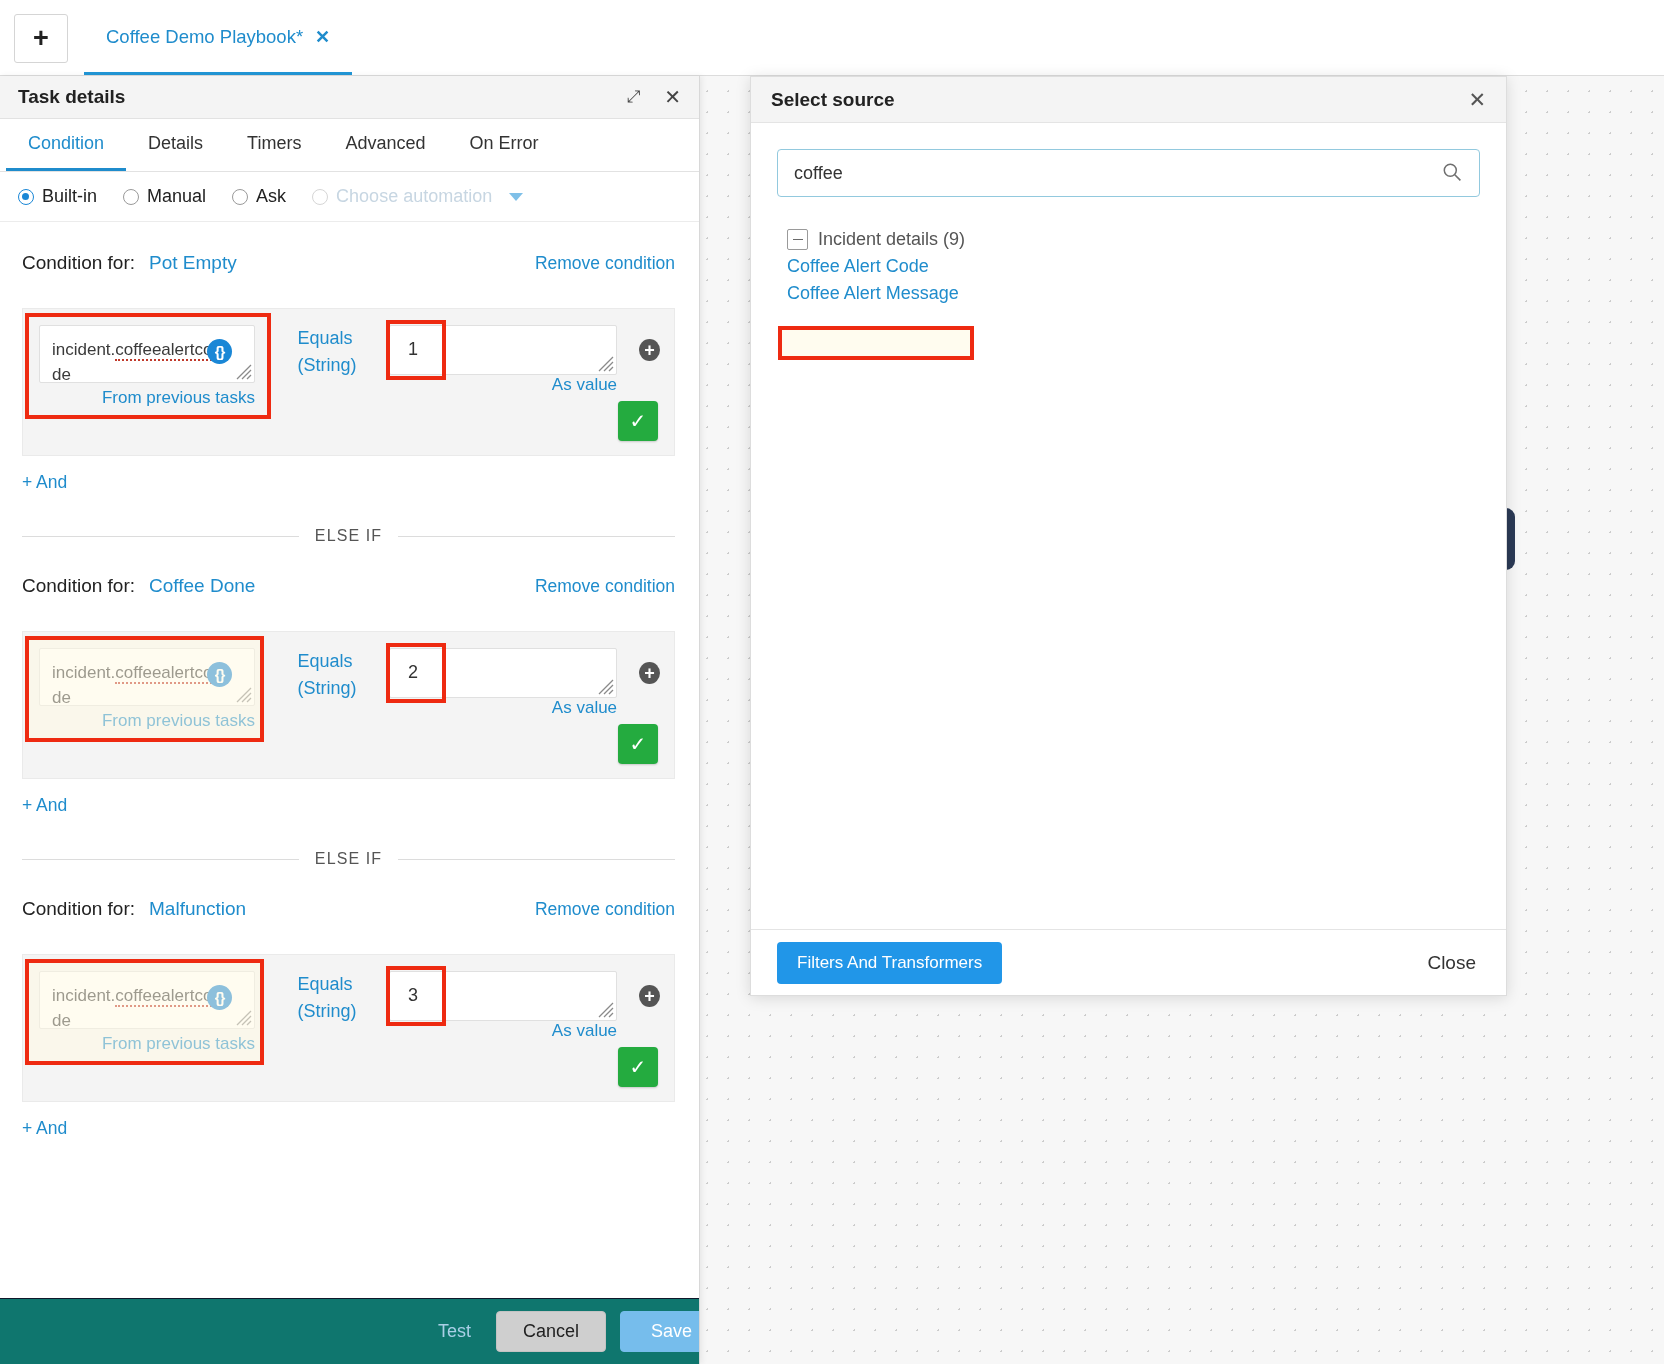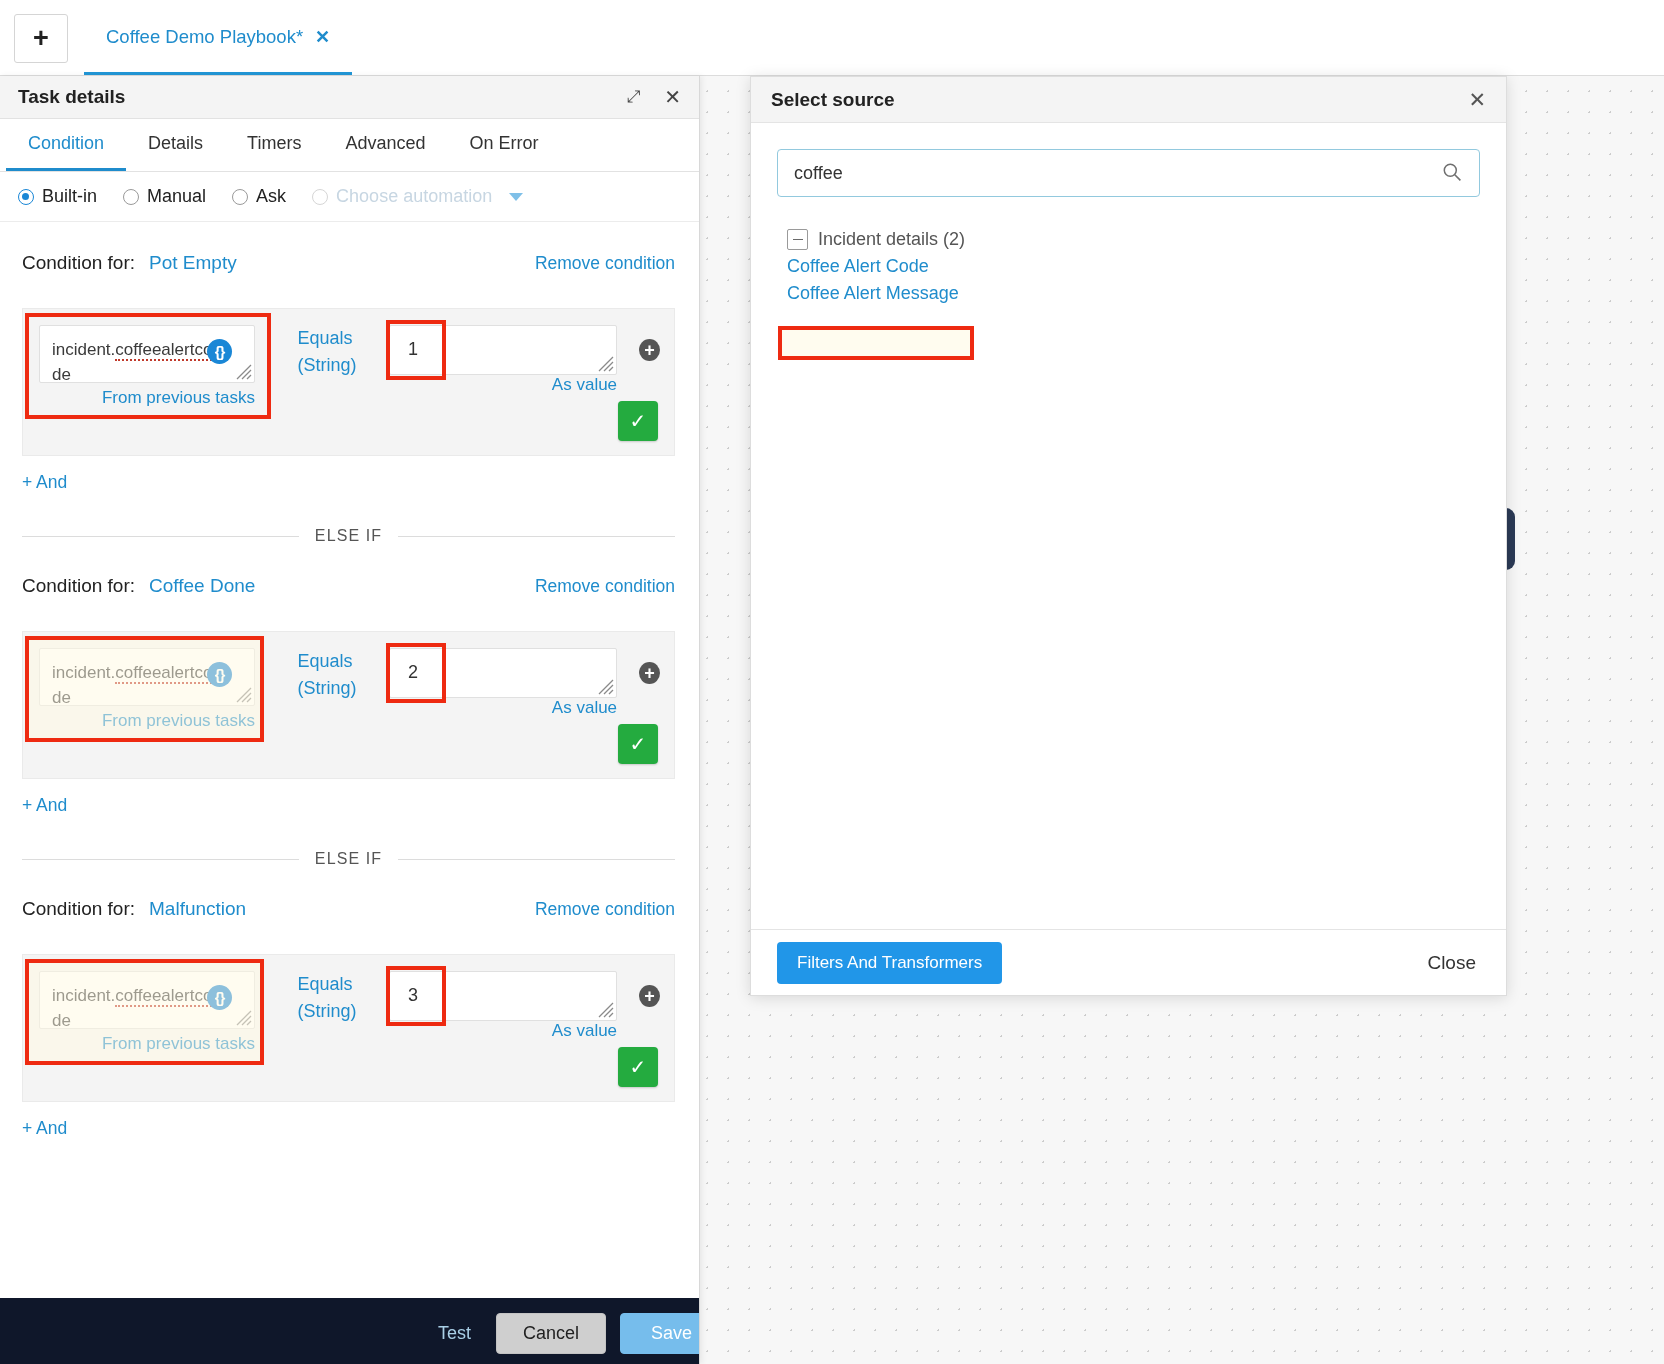--- a/index.html
+++ b/index.html
@@ -138,21 +138,21 @@
   .and-link{font-size:17.5px;color:#1f8ccc;margin:16px 0 0 22px;cursor:pointer;display:inline-block;}
 
   .elseif{
     display:flex;align-items:center;gap:16px;margin:34px 24px 0 22px;
     color:#555;font-size:16px;letter-spacing:1.1px;
   }
   .elseif:before,.elseif:after{content:"";flex:1;height:1px;background:#dcdcdc;}
 
   #task-footer{
     position:absolute;left:0;bottom:0;width:749px;height:66px;
-    background:#0f172a;border-top:4px solid #0f172a;
+    background:#0f766e;border-top:1px solid #0f172a;
     display:flex;align-items:center;justify-content:flex-end;gap:14px;
     padding-right:26px;box-sizing:border-box;
   }
   .btn{font-size:18px;border-radius:4px;cursor:pointer;border:1px solid transparent;}
   .btn-test{color:#a9cfe6;background:transparent;padding:8px 10px;}
   .btn-cancel{background:#cfcfcf;color:#222;padding:9px 26px;border-color:#c3c3c3;}
   .btn-save{background:#76bdec;color:#fff;padding:9px 30px;border-color:#76bdec;}
 
   
   #src-dialog{
@@ -426,21 +426,21 @@
     <svg class="search-icon" viewBox="0 0 20 20">
       <circle cx="8.3" cy="8.3" r="6" fill="none" stroke="#6f6f6f" stroke-width="1.5"></circle>
       <line x1="12.8" y1="12.8" x2="18.4" y2="18.4" stroke="#6f6f6f" stroke-width="1.6"></line>
     </svg>
   </div>
 
   <div id="group-row">
     <span class="collapse-box">
         <i></i>
       </span>
-    <span class="gname">Incident details (2)</span>
+    <span class="gname">Incident details (9)</span>
   </div>
 
   <div class="src-item">Coffee Alert Code</div>
   <div class="src-item">Coffee Alert Message</div>
   <div id="src-item-0-hl"></div>
 
   <div id="src-dialog-footer">
     <div class="btn-filters">Filters And Transformers</div>
     <div class="btn-close">Close</div>
   </div>

